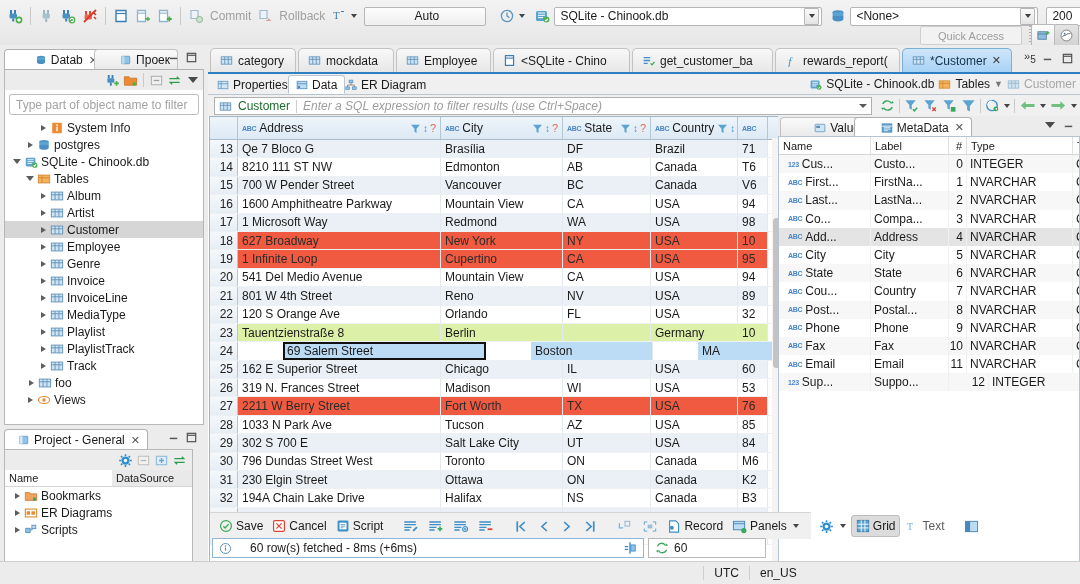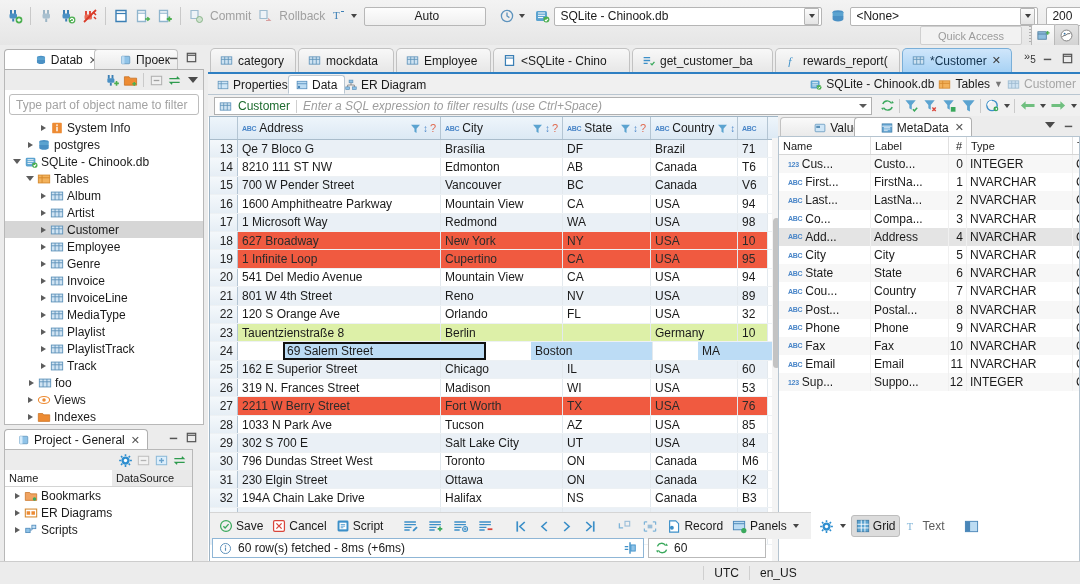--- a/index.html
+++ b/index.html
@@ -130,21 +130,21 @@
 
   
   .gridtools{position:absolute;height:26px;background:#f0f0f0;display:flex;align-items:center;
     gap:1px;padding-left:5px;border-top:1px solid #d5d5d5;}
   .gt{display:flex;align-items:center;gap:3px;padding:0 4px;height:20px;font-size:12px;border-radius:3px;}
   .gt.pressed{background:#dcdcdc;border:1px solid #bdbdbd;}
   .gtsep{width:1px;height:16px;background:#cdcdcd;margin:0 5px;}
 
   .statusrow{position:absolute;display:flex;align-items:center;}
   .statusbox{height:20px;border:1px solid #8fb6d6;background:#fff;display:flex;align-items:center;
-    gap:6px;padding:0 6px;font-size:12px;box-sizing:border-box;}
+    gap:18px;padding:0 6px;font-size:12px;box-sizing:border-box;}
   .statusbox2{height:20px;border:1px solid #b9b9b9;background:#fff;display:flex;align-items:center;
     gap:5px;padding:0 6px;font-size:12px;box-sizing:border-box;}
 
   .botbar{position:absolute;left:0;bottom:0;width:1080px;height:22px;background:#ececec;
     border-top:1px solid #cdcdcd;display:flex;align-items:center;justify-content:flex-end;font-size:12px;}
   .botcell{padding:0 10px;border-left:1px solid #cfcfcf;height:14px;display:flex;align-items:center;}
 
   .scrollv{position:absolute;width:9px;background:#f4f4f4;}
   .scrollv i{position:absolute;left:1px;width:7px;background:#c3c3c3;border-radius:4px;}
 </style>
@@ -566,31 +566,20 @@
               <span class="tw">
                 <span class="tri"></span>
               </span>
               <span class="ticon">
                 <svg width="14" height="14" viewBox="0 0 16 16">
                   <ellipse cx="8" cy="8" rx="6.4" ry="4" fill="none" stroke="#ed8b33" stroke-width="1.3"></ellipse>
                   <circle cx="8" cy="8" r="2" fill="#ed8b33"></circle>
                 </svg>
               </span>
               <span class="tlabel">Views</span>
-            </div>
-            <div class="tnode" style="padding-left: 19px;">
-              <span class="tw">
-                <span class="tri"></span>
-              </span>
-              <span class="ticon">
-                <svg width="14" height="14" viewBox="0 0 16 16">
-                  <path d="M1.5 4h5l1.2 1.5h6.8v7.5h-13z" fill="#ed8b33" stroke="#c66e1e" stroke-width="0.8"></path>
-                </svg>
-              </span>
-              <span class="tlabel">Indexes</span>
             </div>
           </div>
       </div>
     </div>
 
     <div class="panel" style="left:4px;top:382px;width:189px;height:140px;">
       <div class="tabstrip">
         <div class="ptab active" style="left:0;width:128px;">
           <span class="ico">
             <svg width="12" height="12" viewBox="0 0 16 16">
@@ -1304,21 +1293,21 @@
                 <div style="width: 18px; flex: 0 0 18px; justify-content: flex-end;">11</div>
                 <div style="width: 106px; flex: 0 0 106px; justify-content: flex-start;">NVARCHAR</div>
                 <div style="width: 80px; flex: 0 0 80px; justify-content: flex-start;">Customer</div>
               </div>
               <div class="mdr alt">
                 <div style="width: 92px; flex: 0 0 92px; justify-content: flex-start;">
                   <span class="num123" style="margin-right: 3px; margin-left: 6px;">123</span>
                   <span>Sup...</span>
                 </div>
                 <div style="width: 78px; flex: 0 0 78px; justify-content: flex-start;">Suppo...</div>
-                <div style="width: 18px; flex: 0 0 18px; justify-content: flex-end;">12</div>
+                <div style="width: 18px; flex: 0 0 18px; justify-content: flex-end; margin-left: 22px;">12</div>
                 <div style="width: 106px; flex: 0 0 106px; justify-content: flex-start;">INTEGER</div>
                 <div style="width: 80px; flex: 0 0 80px; justify-content: flex-start;">Customer</div>
               </div>
             </div>
         </div>
       </div>
 
     </div>
 
   </div>

